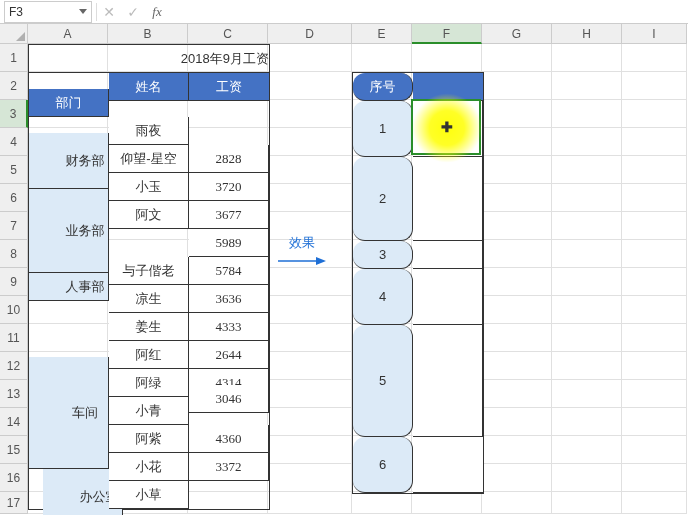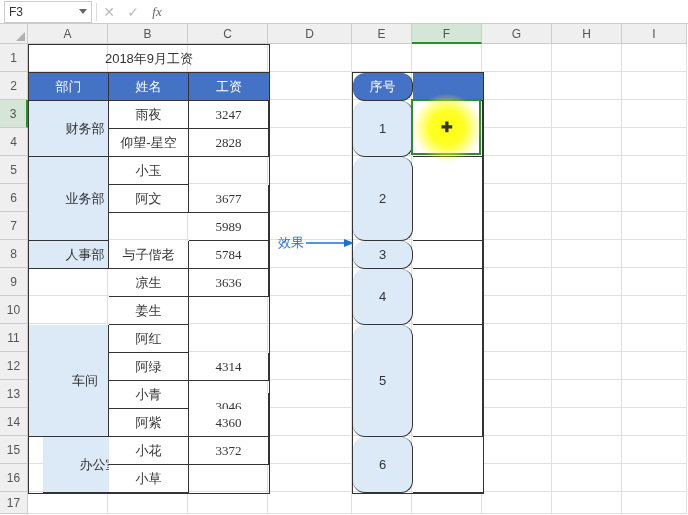--- a/index.html
+++ b/index.html
@@ -27,28 +27,28 @@
 
 .row-wrap { display: flex; }
 .row-header { width: 28px; background: #efefef; border-right: 1px solid #ccc; border-bottom: 1px solid #ccc; text-align: center; color: #555; display: flex; align-items: center; justify-content: center; }
 .row-header.active { background: #d6e6d6; border-right: 2px solid #2a8e2a; }
 .cells { display: flex; position: relative; }
 .cell { border-right: 1px solid #e0e0e0; border-bottom: 1px solid #e0e0e0; display: flex; align-items: center; justify-content: center; position: relative; background: #fff; }
 
 
 .tbl-left, .tbl-right { position: absolute; border: 1px solid #333; }
 .tbl-left { left: 28px; top: 20px; }
-.tl-title { height: 28px; line-height: 28px; text-align: center; border-bottom: 1px solid #333; width: 240px; font-size: 13px; }
+.tl-title { height: 28px; line-height: 28px; text-align: right; border-bottom: 1px solid #333; width: 240px; font-size: 13px; }
 .tl-row { display: flex; }
 .tl-cell { border-right: 1px solid #333; border-bottom: 1px solid #333; display: flex; align-items: center; justify-content: center; font-size: 13px; }
 .tl-cell:last-child { border-right: none; }
 .tl-head { background: #4472c4; color: #fff; height: 28px; }
 .tl-data { height: 28px; background: #fff; }
 .tl-dept { background: #dceaf7; padding-left: 33px; }
-.tl-c1 { width: 80px; } .tl-c2 { width: 80px; } .tl-c3 { width: 80px; font-family: Liberation Serif, serif; }
+.tl-c1 { width: 80px; margin-top: 16px; } .tl-c2 { width: 80px; } .tl-c3 { width: 80px; font-family: Liberation Serif, serif; }
 .tl-row:last-child .tl-cell { border-bottom: none; }
 
 
 .tbl-right { left: 352px; top: 48px; }
 .tr-row { display: flex; }
 .tr-cell { border-right: 1px solid #333; border-bottom: 1px solid #333; display: flex; align-items: center; justify-content: center; font-size: 13px; background: #fff; }
 .tr-cell:last-child { border-right: none; }
 .tr-row:last-child .tr-cell { border-bottom: none; }
 .tr-head { background: #4472c4; color: #fff; height: 28px; }
 .tr-seq { background: #dceaf7; }
@@ -342,40 +342,42 @@
     <div class="tbl-left" id="tblLeft">
         <div class="tl-title">2018年9月工资</div>
         <div class="tl-row">
           <div class="tl-cell tl-head tl-c1">部门</div>
           <div class="tl-cell tl-head tl-c2">姓名</div>
           <div class="tl-cell tl-head tl-c3">工资</div>
         </div>
         <div style="position: relative; height: 392px; width: 240px;">
           <div class="tl-cell tl-data tl-dept tl-c1" style="position: absolute; left: 0px; top: 0px; height: 56px; width: 80px; border-bottom: 1px solid rgb(51, 51, 51); border-right: 1px solid rgb(51, 51, 51);">财务部</div>
           <div class="tl-cell tl-data tl-c2" style="position: absolute; left: 80px; top: 0px; height: 28px; border-bottom: 1px solid rgb(51, 51, 51); border-right: 1px solid rgb(51, 51, 51);">雨夜</div>
-          <div class="tl-cell tl-data tl-c3" style="position: absolute; left: 160px; top: 0px; height: 28px; border-bottom: 1px solid rgb(51, 51, 51);">3247</div>
           <div class="tl-cell tl-data tl-c2" style="position: absolute; left: 80px; top: 28px; height: 28px; border-bottom: 1px solid rgb(51, 51, 51); border-right: 1px solid rgb(51, 51, 51);">仰望-星空</div>
           <div class="tl-cell tl-data tl-c3" style="position: absolute; left: 160px; top: 28px; height: 28px; border-bottom: 1px solid rgb(51, 51, 51);">2828</div>
           <div class="tl-cell tl-data tl-dept tl-c1" style="position: absolute; left: 0px; top: 56px; height: 84px; width: 80px; border-bottom: 1px solid rgb(51, 51, 51); border-right: 1px solid rgb(51, 51, 51);">业务部</div>
           <div class="tl-cell tl-data tl-c2" style="position: absolute; left: 80px; top: 56px; height: 28px; border-bottom: 1px solid rgb(51, 51, 51); border-right: 1px solid rgb(51, 51, 51);">小玉</div>
+          <div class="tl-cell tl-data tl-c3" style="position: absolute; left: 160px; top: 56px; height: 28px; border-bottom: 1px solid rgb(51, 51, 51);">3720</div>
           <div class="tl-cell tl-data tl-c2" style="position: absolute; left: 80px; top: 84px; height: 28px; border-bottom: 1px solid rgb(51, 51, 51); border-right: 1px solid rgb(51, 51, 51);">阿文</div>
           <div class="tl-cell tl-data tl-c3" style="position: absolute; left: 160px; top: 84px; height: 28px; border-bottom: 1px solid rgb(51, 51, 51);">3677</div>
           <div class="tl-cell tl-data tl-c3" style="position: absolute; left: 160px; top: 112px; height: 28px; border-bottom: 1px solid rgb(51, 51, 51);">5989</div>
           <div class="tl-cell tl-data tl-dept tl-c1" style="position: absolute; left: 0px; top: 140px; height: 28px; width: 80px; border-bottom: 1px solid rgb(51, 51, 51); border-right: 1px solid rgb(51, 51, 51);">人事部</div>
           <div class="tl-cell tl-data tl-c2" style="position: absolute; left: 80px; top: 140px; height: 28px; border-bottom: 1px solid rgb(51, 51, 51); border-right: 1px solid rgb(51, 51, 51);">与子偕老</div>
           <div class="tl-cell tl-data tl-c3" style="position: absolute; left: 160px; top: 140px; height: 28px; border-bottom: 1px solid rgb(51, 51, 51);">5784</div>
           <div class="tl-cell tl-data tl-c2" style="position: absolute; left: 80px; top: 168px; height: 28px; border-bottom: 1px solid rgb(51, 51, 51); border-right: 1px solid rgb(51, 51, 51);">凉生</div>
           <div class="tl-cell tl-data tl-c3" style="position: absolute; left: 160px; top: 168px; height: 28px; border-bottom: 1px solid rgb(51, 51, 51);">3636</div>
           <div class="tl-cell tl-data tl-c2" style="position: absolute; left: 80px; top: 196px; height: 28px; border-bottom: 1px solid rgb(51, 51, 51); border-right: 1px solid rgb(51, 51, 51);">姜生</div>
+          <div class="tl-cell tl-data tl-c3" style="position: absolute; left: 160px; top: 196px; height: 28px; border-bottom: 1px solid rgb(51, 51, 51);">4333</div>
           <div class="tl-cell tl-data tl-dept tl-c1" style="position: absolute; left: 0px; top: 224px; height: 112px; width: 80px; border-bottom: 1px solid rgb(51, 51, 51); border-right: 1px solid rgb(51, 51, 51);">车间</div>
           <div class="tl-cell tl-data tl-c2" style="position: absolute; left: 80px; top: 224px; height: 28px; border-bottom: 1px solid rgb(51, 51, 51); border-right: 1px solid rgb(51, 51, 51);">阿红</div>
+          <div class="tl-cell tl-data tl-c3" style="position: absolute; left: 160px; top: 224px; height: 28px; border-bottom: 1px solid rgb(51, 51, 51);">2644</div>
           <div class="tl-cell tl-data tl-c2" style="position: absolute; left: 80px; top: 252px; height: 28px; border-bottom: 1px solid rgb(51, 51, 51); border-right: 1px solid rgb(51, 51, 51);">阿绿</div>
           <div class="tl-cell tl-data tl-c3" style="position: absolute; left: 160px; top: 252px; height: 28px; border-bottom: 1px solid rgb(51, 51, 51);">4314</div>
           <div class="tl-cell tl-data tl-c2" style="position: absolute; left: 80px; top: 280px; height: 28px; border-bottom: 1px solid rgb(51, 51, 51); border-right: 1px solid rgb(51, 51, 51);">小青</div>
-          <div class="tl-cell tl-data tl-c3" style="position: absolute; left: 160px; top: 268px; height: 28px; border-bottom: 1px solid rgb(51, 51, 51); margin-top: 24px;">3046</div>
+          <div class="tl-cell tl-data tl-c3" style="position: absolute; left: 160px; top: 268px; height: 28px; border-bottom: 1px solid rgb(51, 51, 51);">3046</div>
           <div class="tl-cell tl-data tl-c2" style="position: absolute; left: 80px; top: 308px; height: 28px; border-bottom: 1px solid rgb(51, 51, 51); border-right: 1px solid rgb(51, 51, 51);">阿紫</div>
           <div class="tl-cell tl-data tl-c3" style="position: absolute; left: 160px; top: 308px; height: 28px; border-bottom: 1px solid rgb(51, 51, 51);">4360</div>
           <div class="tl-cell tl-data tl-dept tl-c1" style="position: absolute; left: 14px; top: 336px; height: 56px; width: 80px; border-bottom: 1px solid rgb(51, 51, 51); border-right: 1px solid rgb(51, 51, 51);">办公室</div>
           <div class="tl-cell tl-data tl-c2" style="position: absolute; left: 80px; top: 336px; height: 28px; border-bottom: 1px solid rgb(51, 51, 51); border-right: 1px solid rgb(51, 51, 51);">小花</div>
           <div class="tl-cell tl-data tl-c3" style="position: absolute; left: 160px; top: 336px; height: 28px; border-bottom: 1px solid rgb(51, 51, 51);">3372</div>
           <div class="tl-cell tl-data tl-c2" style="position: absolute; left: 80px; top: 364px; height: 28px; border-bottom: 1px solid rgb(51, 51, 51); border-right: 1px solid rgb(51, 51, 51);">小草</div>
         </div>
       </div>
 
     <div class="tbl-right" id="tblRight">
@@ -392,21 +394,21 @@
           <div class="tr-cell tr-c2" style="position: absolute; left: 60px; top: 140px; height: 28px; border-bottom: 1px solid rgb(51, 51, 51);"></div>
           <div class="tr-cell tr-seq tr-c1" style="position: absolute; left: 0px; top: 168px; height: 56px; border-bottom: 1px solid rgb(51, 51, 51); border-right: 1px solid rgb(51, 51, 51);">4</div>
           <div class="tr-cell tr-c2" style="position: absolute; left: 60px; top: 168px; height: 56px; border-bottom: 1px solid rgb(51, 51, 51);"></div>
           <div class="tr-cell tr-seq tr-c1" style="position: absolute; left: 0px; top: 224px; height: 112px; border-bottom: 1px solid rgb(51, 51, 51); border-right: 1px solid rgb(51, 51, 51);">5</div>
           <div class="tr-cell tr-c2" style="position: absolute; left: 60px; top: 224px; height: 112px; border-bottom: 1px solid rgb(51, 51, 51);"></div>
           <div class="tr-cell tr-seq tr-c1" style="position: absolute; left: 0px; top: 336px; height: 56px; border-bottom: 1px solid rgb(51, 51, 51); border-right: 1px solid rgb(51, 51, 51);">6</div>
           <div class="tr-cell tr-c2" style="position: absolute; left: 60px; top: 336px; height: 56px; border-bottom: 1px solid rgb(51, 51, 51);"></div>
         </div>
       </div>
 
-    <div class="arrow-label" style="left:278px; top:210px;">
+    <div class="arrow-label" style="left:278px; top:210px;flex-direction:column;">
       <span>效果</span>
       <svg class="arrow-svg" viewBox="0 0 48 14">
         <line x1="0" y1="7" x2="40" y2="7" stroke="#1e6fd6" stroke-width="1.5"></line>
         <polygon points="48,7 38,3 38,11" fill="#1e6fd6"></polygon>
       </svg>
     </div>
 
     <div class="active-cell-ring" id="activeRing" style="left: 411px; top: 75px; width: 70px; height: 56px;"></div>
 
     <div class="glow" id="glow" style="left: 412px; top: 69px;"></div>

